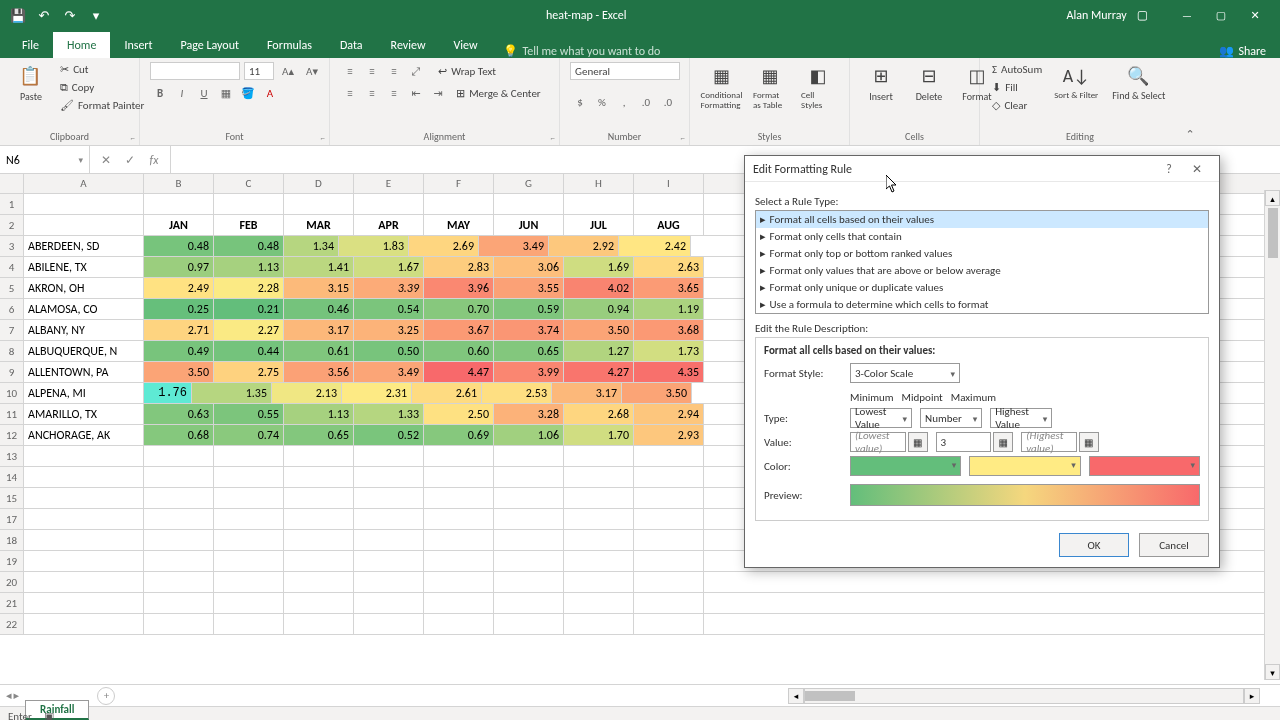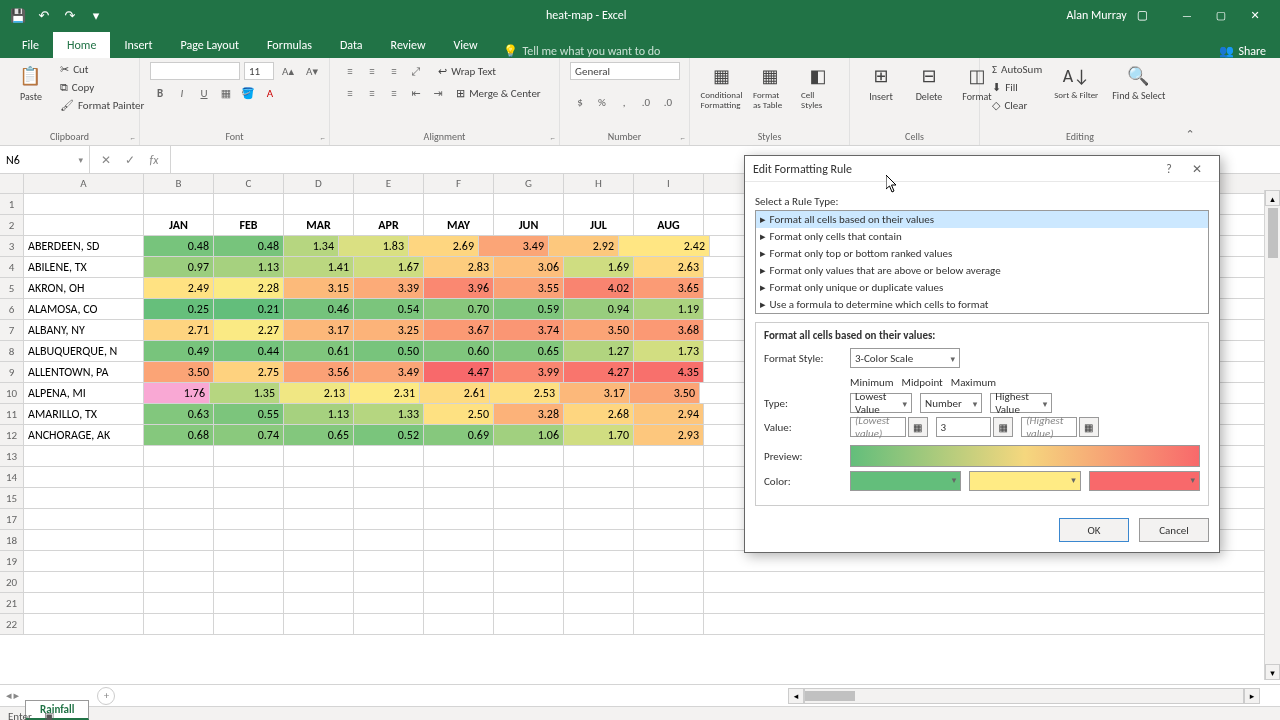--- a/index.html
+++ b/index.html
@@ -358,41 +358,41 @@
       <div class="row">
         <div class="row-h">3</div>
         <div class="cell text" style="width: 120px;">ABERDEEN, SD</div>
         <div class="cell" style="width: 70px; background: rgb(119, 196, 124);">0.48</div>
         <div class="cell" style="width: 70px; background: rgb(119, 196, 124);">0.48</div>
         <div class="cell" style="width: 55px; background: rgb(182, 214, 128);">1.34</div>
         <div class="cell" style="width: 70px; background: rgb(218, 224, 130);">1.83</div>
         <div class="cell" style="width: 70px; background: rgb(254, 214, 128);">2.69</div>
         <div class="cell" style="width: 70px; background: rgb(251, 165, 119);">3.49</div>
         <div class="cell" style="width: 70px; background: rgb(253, 200, 125);">2.92</div>
-        <div class="cell" style="width: 91px; background: rgb(255, 230, 131);">2.42</div>
+        <div class="cell" style="width: 72px; background: rgb(255, 230, 131);">2.42</div>
       </div>
       <div class="row">
         <div class="row-h">4</div>
         <div class="cell text" style="width: 120px;">ABILENE, TX</div>
         <div class="cell" style="width: 70px; background: rgb(155, 206, 126);">0.97</div>
         <div class="cell" style="width: 70px; background: rgb(166, 209, 127);">1.13</div>
         <div class="cell" style="width: 70px; background: rgb(187, 215, 128);">1.41</div>
         <div class="cell" style="width: 70px; background: rgb(206, 221, 129);">1.67</div>
         <div class="cell" style="width: 70px; background: rgb(253, 205, 126);">2.83</div>
         <div class="cell" style="width: 70px; background: rgb(253, 191, 124);">3.06</div>
         <div class="cell" style="width: 70px; background: rgb(207, 221, 129);">1.69</div>
         <div class="cell" style="width: 70px; background: rgb(254, 217, 129);">2.63</div>
       </div>
       <div class="row">
         <div class="row-h">5</div>
         <div class="cell text" style="width: 120px;">AKRON, OH</div>
         <div class="cell" style="width: 70px; background: rgb(255, 226, 130);">2.49</div>
         <div class="cell" style="width: 70px; background: rgb(251, 234, 132);">2.28</div>
         <div class="cell" style="width: 70px; background: rgb(252, 186, 122);">3.15</div>
-        <div class="cell" style="width: 70px; background: rgb(252, 171, 120);">3.39</div>
+        <div class="cell" style="width: 70px; background: rgb(252, 171, 120); font-style: italic;">3.39</div>
         <div class="cell" style="width: 70px; background: rgb(250, 136, 113);">3.96</div>
         <div class="cell" style="width: 70px; background: rgb(251, 161, 118);">3.55</div>
         <div class="cell" style="width: 70px; background: rgb(249, 132, 112);">4.02</div>
         <div class="cell" style="width: 70px; background: rgb(251, 155, 117);">3.65</div>
       </div>
       <div class="row">
         <div class="row-h">6</div>
         <div class="cell text" style="width: 120px;">ALAMOSA, CO</div>
         <div class="cell" style="width: 70px; background: rgb(102, 191, 123);">0.25</div>
         <div class="cell" style="width: 70px; background: rgb(99, 190, 123);">0.21</div>
@@ -435,22 +435,22 @@
         <div class="cell" style="width: 70px; background: rgb(251, 161, 118);">3.56</div>
         <div class="cell" style="width: 70px; background: rgb(251, 165, 119);">3.49</div>
         <div class="cell" style="width: 70px; background: rgb(248, 105, 107);">4.47</div>
         <div class="cell" style="width: 70px; background: rgb(250, 134, 113);">3.99</div>
         <div class="cell" style="width: 70px; background: rgb(249, 117, 109);">4.27</div>
         <div class="cell" style="width: 70px; background: rgb(248, 112, 108);">4.35</div>
       </div>
       <div class="row">
         <div class="row-h">10</div>
         <div class="cell text" style="width: 120px;">ALPENA, MI</div>
-        <div class="cell" style="width: 66px; background: #f9a8d4;">1.76</div>
-        <div class="cell" style="width: 70px; background: rgb(182, 214, 128);">1.35</div>
+        <div class="cell" style="width: 48px; background: #5eead4; font-family: Liberation Mono, monospace;">1.76</div>
+        <div class="cell" style="width: 80px; background: rgb(182, 214, 128);">1.35</div>
         <div class="cell" style="width: 70px; background: rgb(240, 231, 131);">2.13</div>
         <div class="cell" style="width: 70px; background: rgb(253, 234, 132);">2.31</div>
         <div class="cell" style="width: 70px; background: rgb(254, 219, 129);">2.61</div>
         <div class="cell" style="width: 70px; background: rgb(254, 223, 130);">2.53</div>
         <div class="cell" style="width: 70px; background: rgb(252, 184, 122);">3.17</div>
         <div class="cell" style="width: 70px; background: rgb(251, 164, 118);">3.50</div>
       </div>
       <div class="row">
         <div class="row-h">11</div>
         <div class="cell text" style="width: 120px;">AMARILLO, TX</div>
@@ -642,20 +642,21 @@
         </div>
       <div class="rule-item">
           <span>▸</span>
           <span>Format only unique or duplicate values</span>
         </div>
       <div class="rule-item">
           <span>▸</span>
           <span>Use a formula to determine which cells to format</span>
         </div>
     </div>
+    <div class="section-label">Edit the Rule Description:</div>
     <div class="desc-box">
       <div style="font-weight:bold;margin-bottom:6px">Format all cells based on their values:</div>
       <div class="form-row">
         <span class="form-label">Format Style:</span>
         <div class="select" style="width:110px">
             <span>3-Color Scale</span>
           </div>
       </div>
       <div class="form-row" style="margin-top:8px">
         <span class="form-label"></span>
@@ -695,32 +696,32 @@
               <div class="picker">▦</div>
             </div>
           <div style="display:flex;gap:2px">
               <div class="input disabled" style="flex:1">
                 <span>(Highest value)</span>
               </div>
               <div class="picker">▦</div>
             </div>
         </div>
       </div>
-      <div class="form-row" style="margin-top:8px">
-        <span class="form-label">Preview:</span>
-        <div class="preview-bar" style="flex:1"></div>
-      </div>
       <div class="form-row">
         <span class="form-label">Color:</span>
         <div class="color-row" style="flex:1">
           <div class="color-swatch" style="background:#63be7b"></div>
           <div class="color-swatch" style="background:#ffeb84"></div>
           <div class="color-swatch" style="background:#f8696b"></div>
         </div>
       </div>
+      <div class="form-row" style="margin-top:8px">
+        <span class="form-label">Preview:</span>
+        <div class="preview-bar" style="flex:1"></div>
+      </div>
     </div>
     <div class="dlg-buttons">
       <div class="dlg-btn-main primary">OK</div>
       <div class="dlg-btn-main">Cancel</div>
     </div>
   </div>
 </div>
 
 <svg class="cursor" viewBox="0 0 14 18">
     <path d="M0,0 L0,14 L3.5,11 L6,17 L8,16 L5.5,10 L10,10 Z" fill="#fff" stroke="#000" stroke-width="1"></path>

